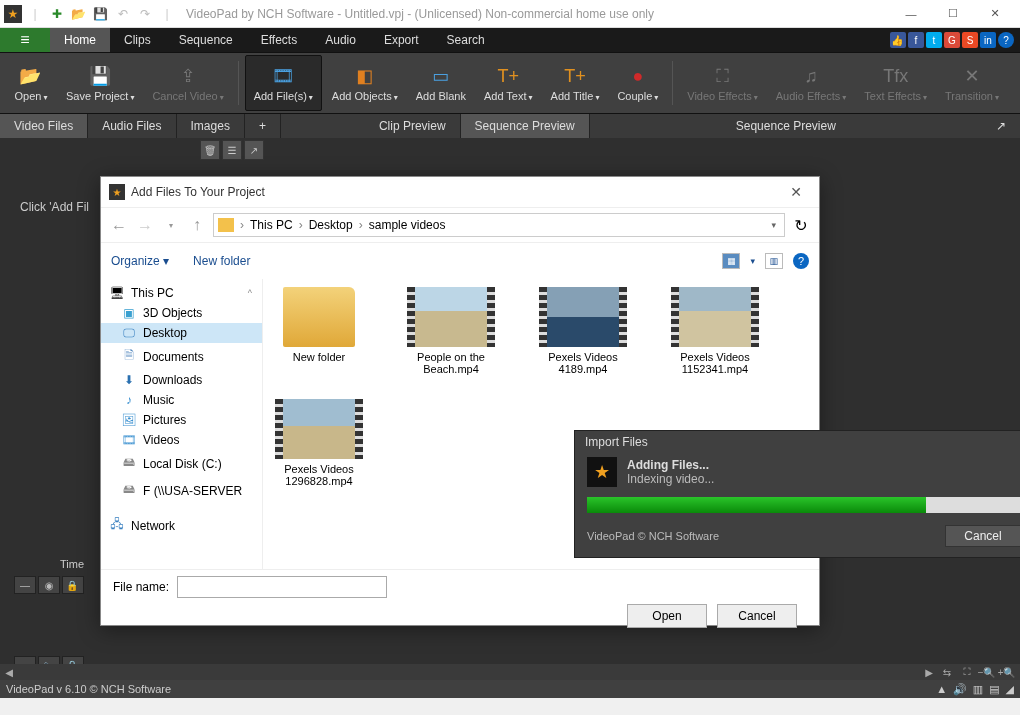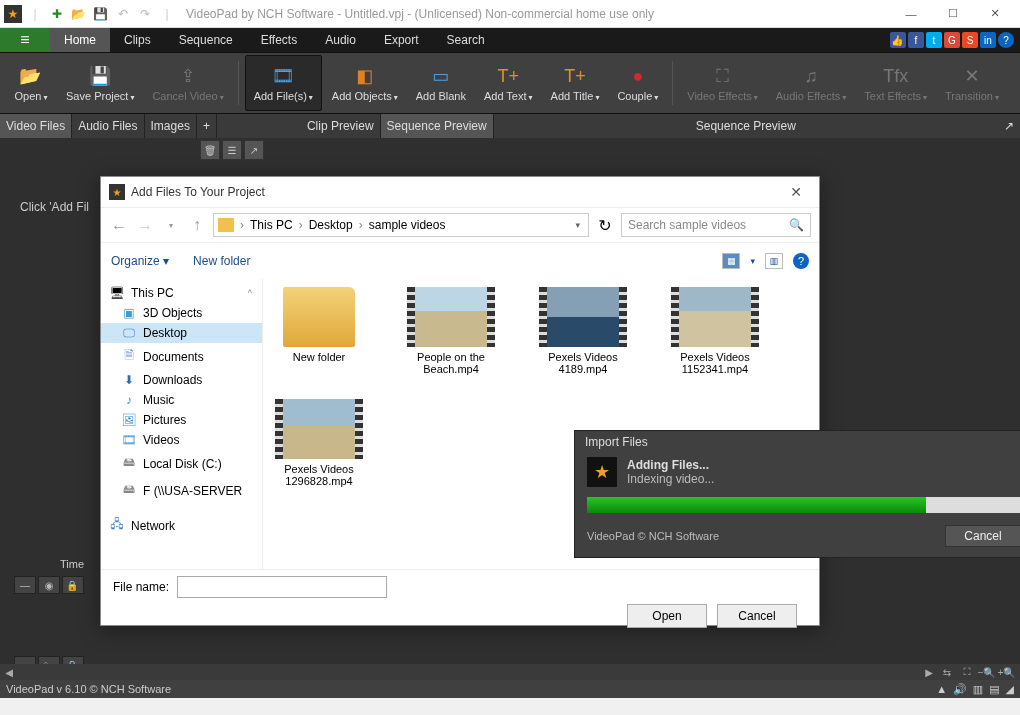--- a/index.html
+++ b/index.html
@@ -25,21 +25,21 @@
 .ribbon { height: 62px; background: #404040; display: flex; align-items: center; padding: 0 6px; gap: 2px; border-top: 1px solid #111; border-bottom: 1px solid #111; }
 .ribbon .tool { display: flex; flex-direction: column; align-items: center; justify-content: center; padding: 4px 8px; color: #ddd; font-size: 11px; cursor: pointer; min-width: 50px; height: 56px; border-radius: 2px; }
 .ribbon .tool.active { background: #2a2a2a; border: 1px solid #111; }
 .ribbon .tool.disabled { color: #777; }
 .ribbon .tool .ticon { width: 24px; height: 24px; display: flex; align-items: center; justify-content: center; font-size: 18px; margin-bottom: 2px; }
 .ribbon .sep { width: 1px; height: 44px; background: #555; margin: 0 4px; }
 .ribbon .tool .drop::after { content: "▾"; font-size: 8px; margin-left: 2px; }
 
 
 .tabsrow { height: 24px; background: #3a3a3a; display: flex; align-items: stretch; font-size: 12px; color: #ddd; }
-.tabsrow .tab { padding: 0 6px; line-height: 24px; border-right: 1px solid #222; cursor: pointer; }
+.tabsrow .tab { padding: 0 14px; line-height: 24px; border-right: 1px solid #222; cursor: pointer; }
 .tabsrow .tab.selected { background: #555; }
 .tabsrow .tab.light { background: #555; }
 .tabsrow .seqprev { flex: 1; text-align: center; line-height: 24px; }
 
 
 .mainarea { position: relative; height: 560px; background: #2f2f2f; }
 .binarea { position: absolute; left: 0; top: 0; width: 1020px; height: 300px; }
 .binarea .bin-toolbar { position: absolute; left: 200px; top: 2px; display: flex; gap: 2px; }
 .binarea .bin-toolbar .bicon { width: 20px; height: 20px; background: #555; border: 1px solid #333; display:flex; align-items:center; justify-content:center; font-size:10px; color:#ccc; }
 .binarea .hint { position: absolute; left: 20px; top: 62px; color: #ccc; font-size: 12px; }
@@ -308,24 +308,20 @@
       <div class="folder-icon"></div>
       <span class="chev">›</span>
       <span class="crumb">This PC</span>
       <span class="chev">›</span>
       <span class="crumb">Desktop</span>
       <span class="chev">›</span>
       <span class="crumb">sample videos</span>
       <span style="margin-left:auto;font-size:9px;color:#666;padding-right:4px;">▾</span>
     </div>
     <div class="refresh">↻</div>
-    <div class="search">
-      <span>Search sample videos</span>
-      <span class="mag">🔍</span>
-    </div>
   </div>
   <div class="fd-toolbar">
     <span class="org"><span>Organize</span> ▾</span>
     <span class="nf">New folder</span>
     <div class="view-icons">
       <div class="vi" style="background:#5a8cc0;color:#fff;">▦</div>
       <span style="font-size:9px;">▾</span>
       <div class="vi">▥</div>
       <div class="help">?</div>
     </div>

